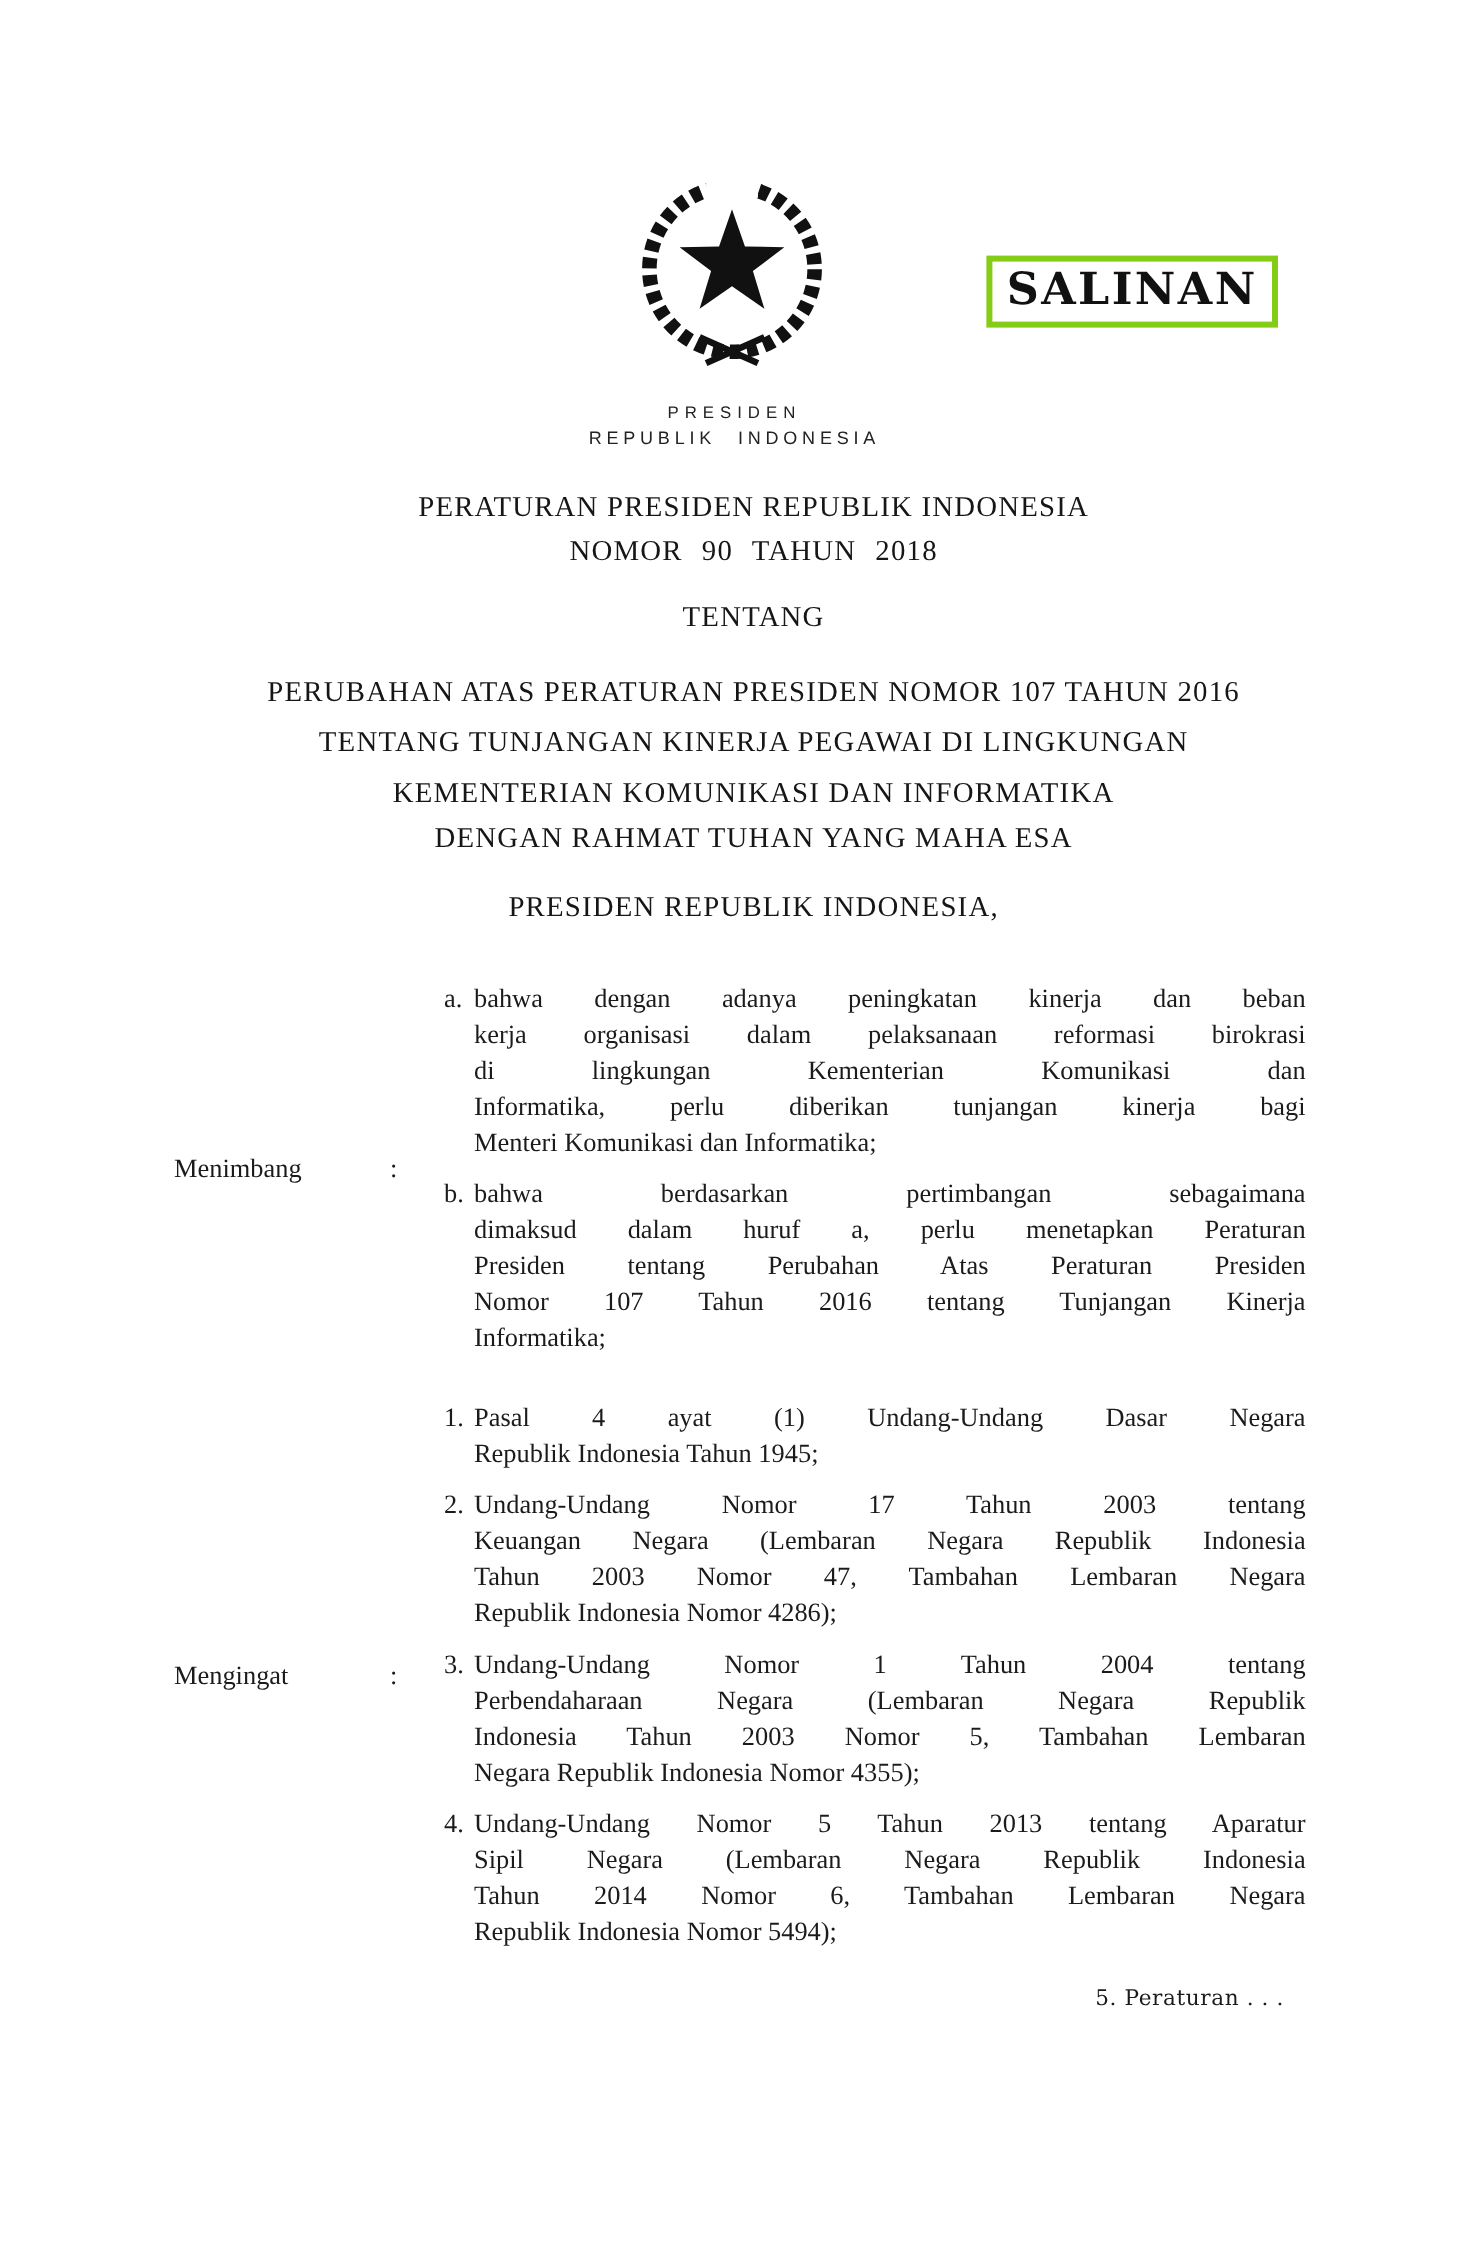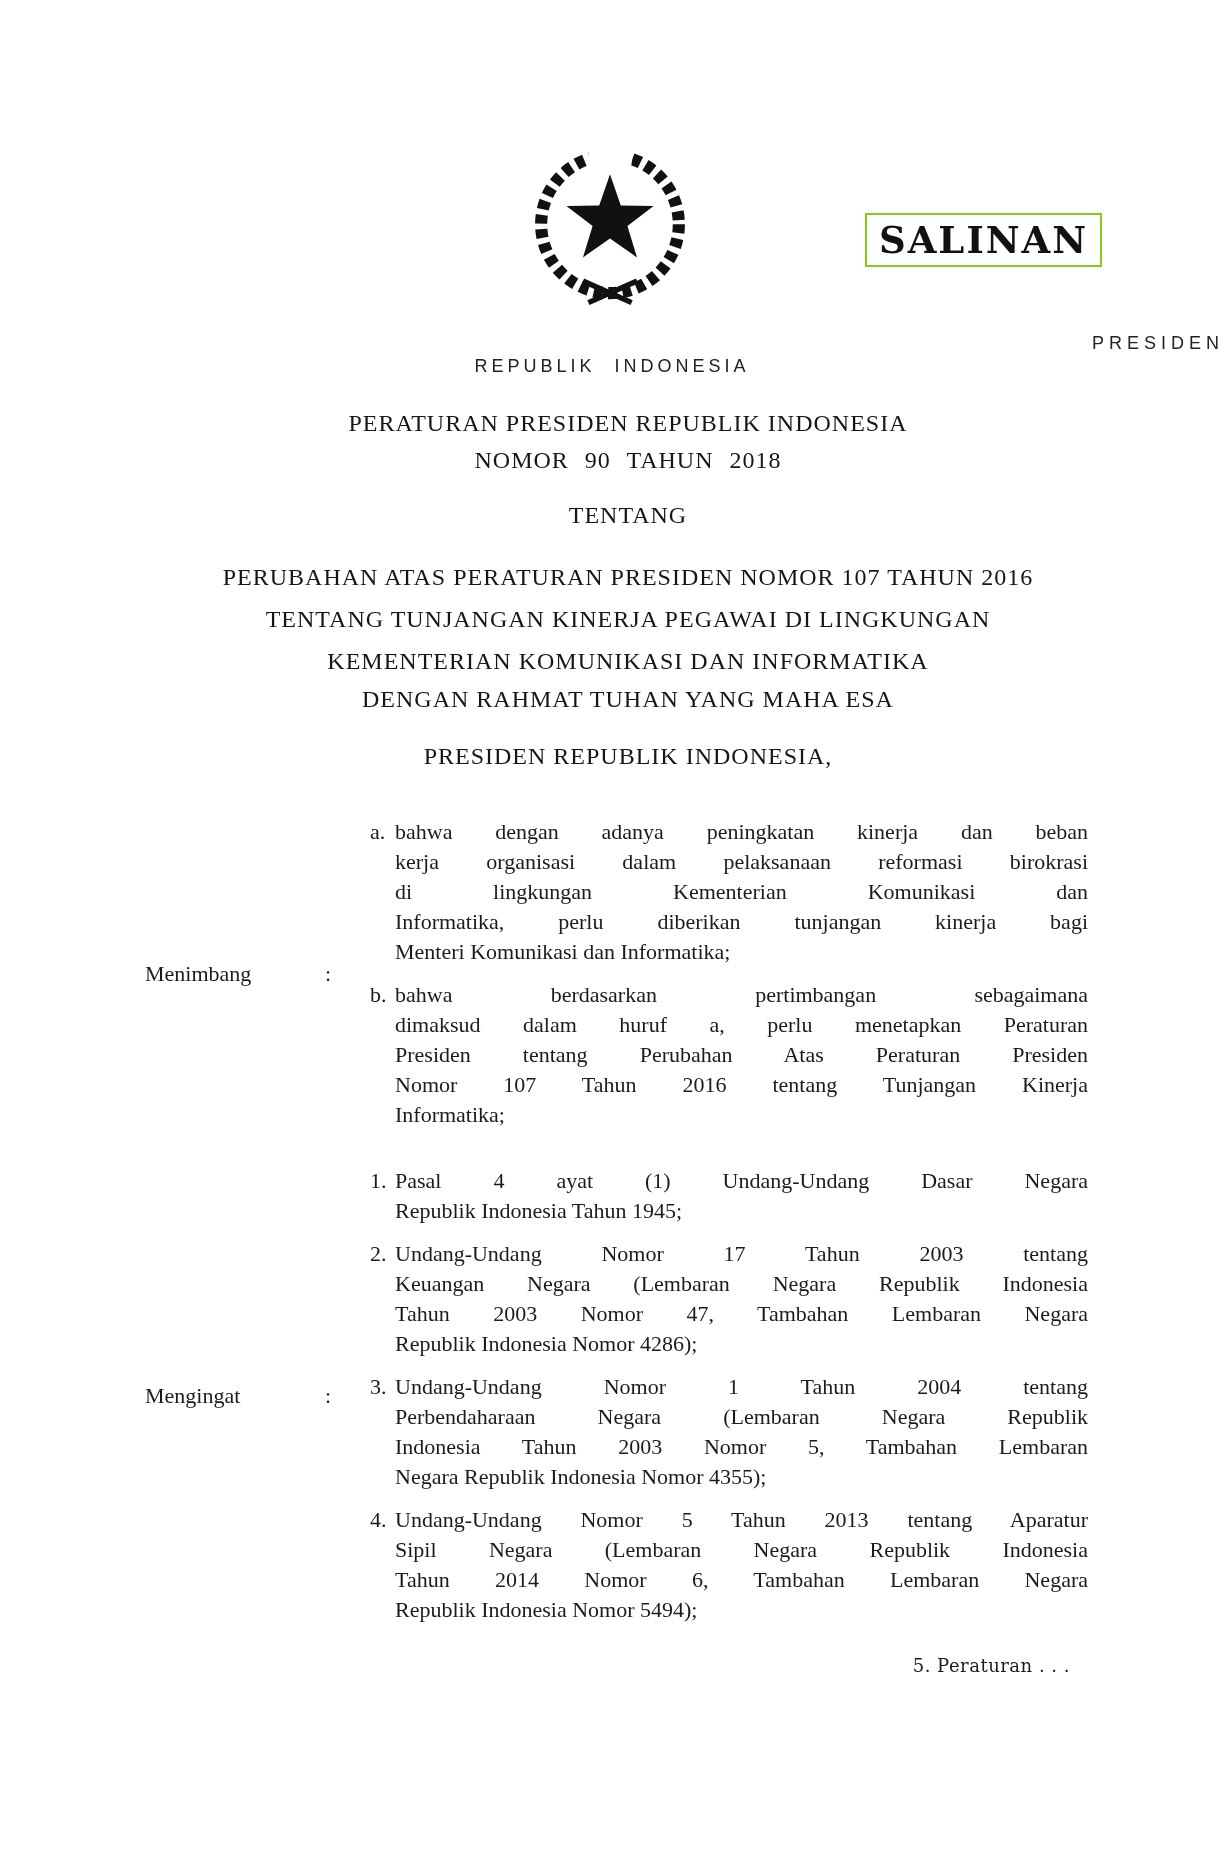--- a/index.html
+++ b/index.html
@@ -9,32 +9,32 @@
     background:#ffffff;
     color:#1a1a1a;
     font-family:"Liberation Serif", serif;
     overflow:hidden;
   }
   
   .seal{position:absolute;left:528px;top:146px;width:164px;height:162px;}
   
   .stamp{
     position:absolute;left:822px;top:213px;width:233px;height:50px;
-    border:2px solid #84cc16;
-    display:flex;align-items:center;justify-content:center;margin-left:43px;
+    border:5px solid #84cc16;
+    display:flex;justify-content:center;
   }
   .stamp span{
     font-family:"DejaVu Serif", serif;
     font-weight:700;font-size:37px;letter-spacing:2px;color:#111;
   }
   
   .letterhead{position:absolute;left:0;top:332px;width:1224px;text-align:center;
     font-family:"Liberation Sans", sans-serif;color:#222;}
-  .letterhead .lh1{font-size:18px;letter-spacing:5px;line-height:22px;text-align:right;}
-  .letterhead .lh2{font-size:18px;letter-spacing:4px;word-spacing:10px;line-height:22px;margin-top:1px;}
+  .letterhead .lh1{font-size:14px;letter-spacing:5px;line-height:22px;}
+  .letterhead .lh2{font-size:15px;letter-spacing:4px;word-spacing:10px;line-height:22px;margin-top:1px;}
   
   .hline{position:absolute;left:16px;width:1224px;text-align:center;
     font-size:24px;letter-spacing:1px;color:#161616;}
   .h-title{top:410px;}
   .h-number{top:447px;word-spacing:9px;}
   .h-tentang{top:502px;}
   .h-subject{top:556px;line-height:42px;}
   .h-invocation{top:686px;}
   .h-authority{top:743px;}
   

